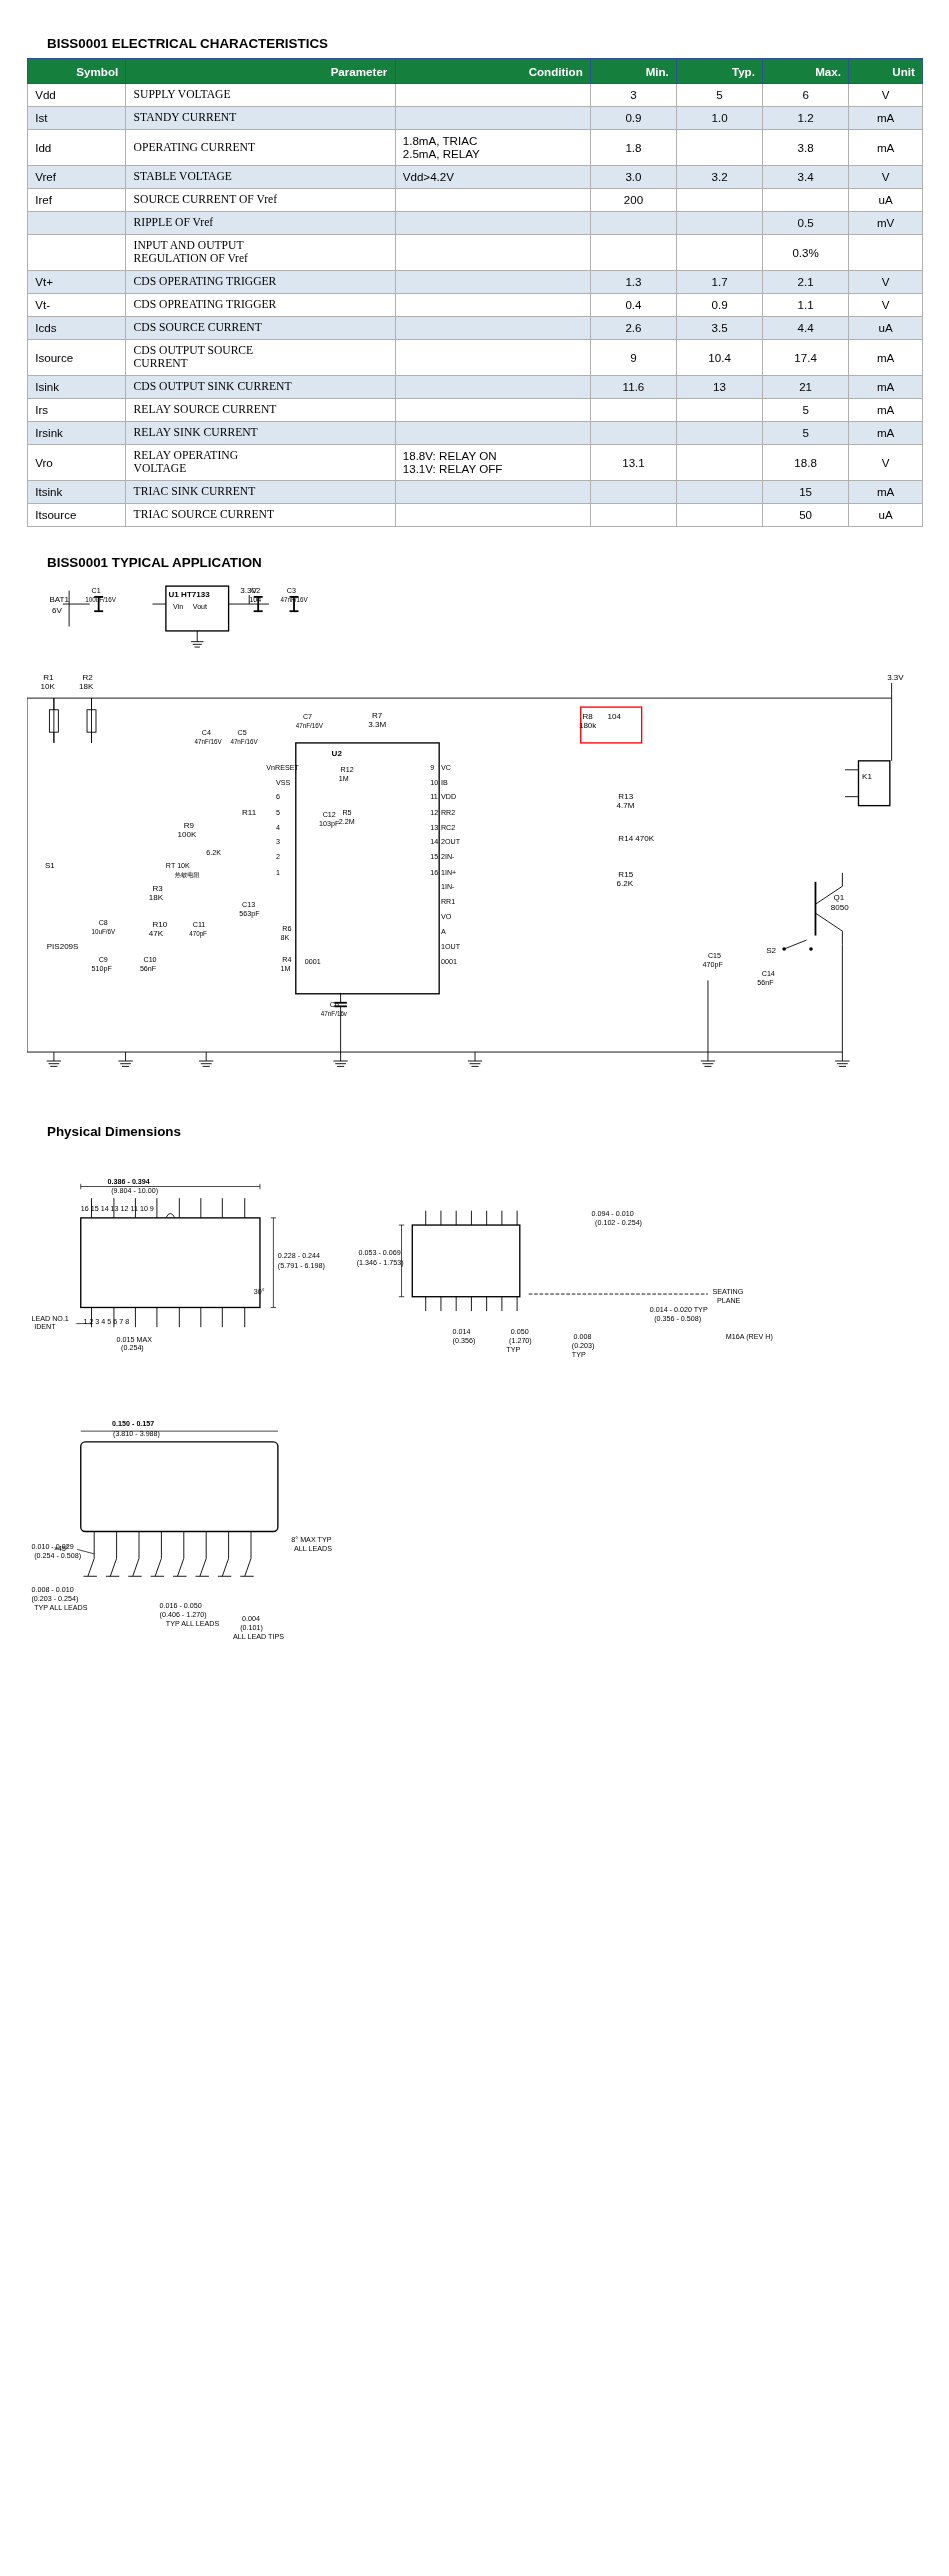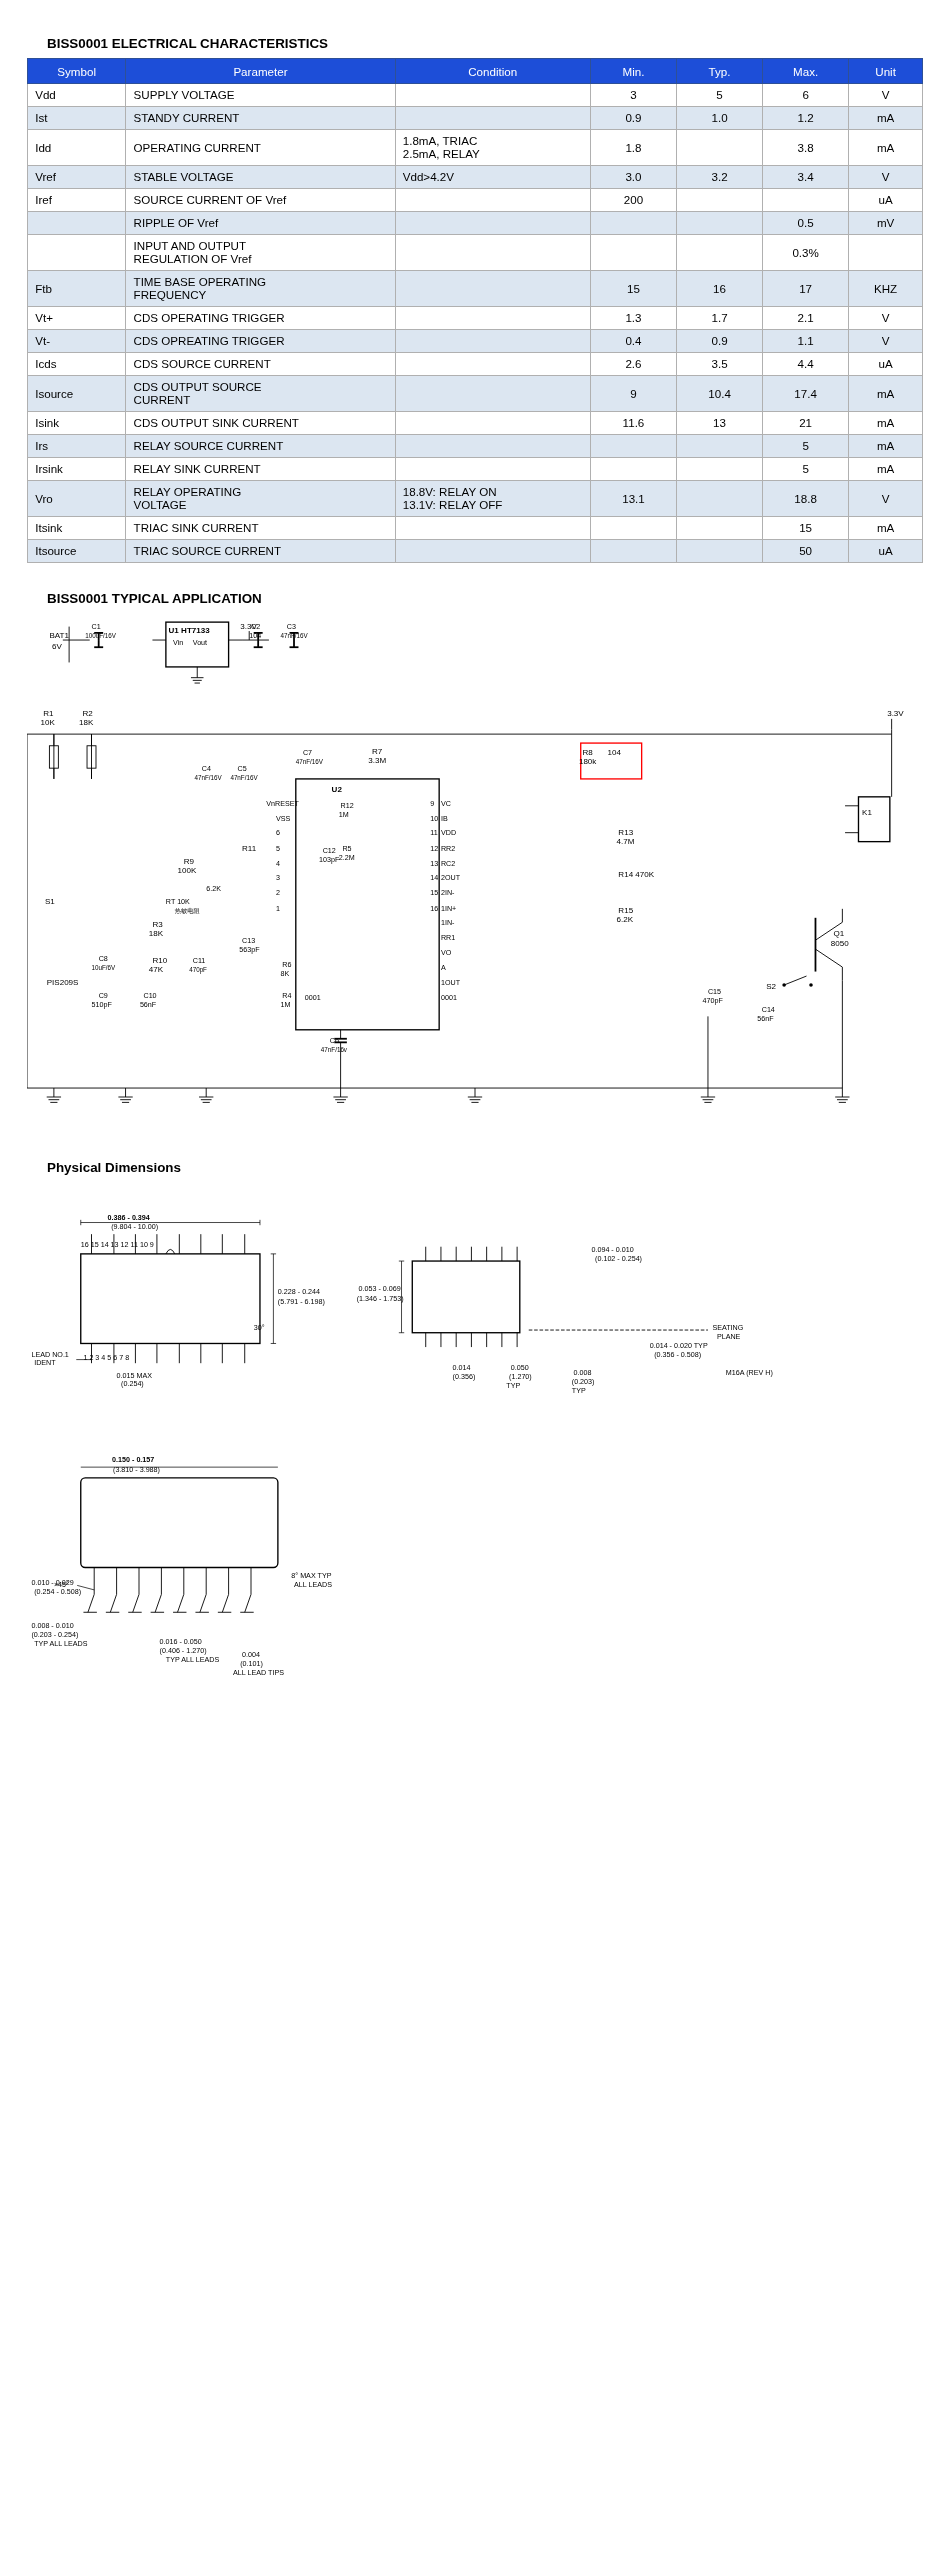--- a/index.html
+++ b/index.html
@@ -21,41 +21,41 @@
       padding-left: 20px;
     }
 
     table.ec-table {
       width: 100%;
       border-collapse: collapse;
       margin-bottom: 27px;
       font-size: 11.6px;
     }
     table.ec-table th {
-      background: #1d4ed8;
+      background: #15803d;
       color: #fff;
       padding: 5.4px 7.2px;
       border: 0.9px solid #2e5096;
-      text-align: center;
-      font-weight: normal;
+      text-align: right;
+      font-weight: bold;
     }
     table.ec-table td {
       border: 0.9px solid #b0b0b0;
       padding: 4.5px 7.2px;
       vertical-align: middle;
     }
     table.ec-table tr:nth-child(even) td {
       background: #dce6f1;
     }
     table.ec-table tr:nth-child(odd) td {
       background: #fff;
     }
     
     table.ec-table td:nth-child(1) { width: 72px; }
-    table.ec-table td:nth-child(2) { width: 197px; }
+    table.ec-table td:nth-child(2) { width: 197px; font-family: Liberation Serif, serif; }
     table.ec-table td:nth-child(3) { width: 143px; }
     table.ec-table td:nth-child(4) { width: 63px; text-align: center; }
     table.ec-table td:nth-child(5) { width: 63px; text-align: center; }
     table.ec-table td:nth-child(6) { width: 63px; text-align: center; }
     table.ec-table td:nth-child(7) { width: 54px; text-align: center; }
 
     
     .circuit-section {
       margin-bottom: 27px;
       margin-top: 28px;
@@ -155,29 +155,20 @@
           <td>mV</td>
         </tr>
         <tr>
           <td></td>
           <td>INPUT AND OUTPUT<br>REGULATION OF Vref</td>
           <td></td>
           <td></td>
           <td></td>
           <td>0.3%</td>
           <td></td>
-        </tr>
-        <tr>
-          <td>Ftb</td>
-          <td>TIME BASE OPERATING<br>FREQUENCY</td>
-          <td></td>
-          <td>15</td>
-          <td>16</td>
-          <td>17</td>
-          <td>KHZ</td>
         </tr>
         <tr>
           <td>Vt+</td>
           <td>CDS OPERATING TRIGGER</td>
           <td></td>
           <td>1.3</td>
           <td>1.7</td>
           <td>2.1</td>
           <td>V</td>
         </tr>

